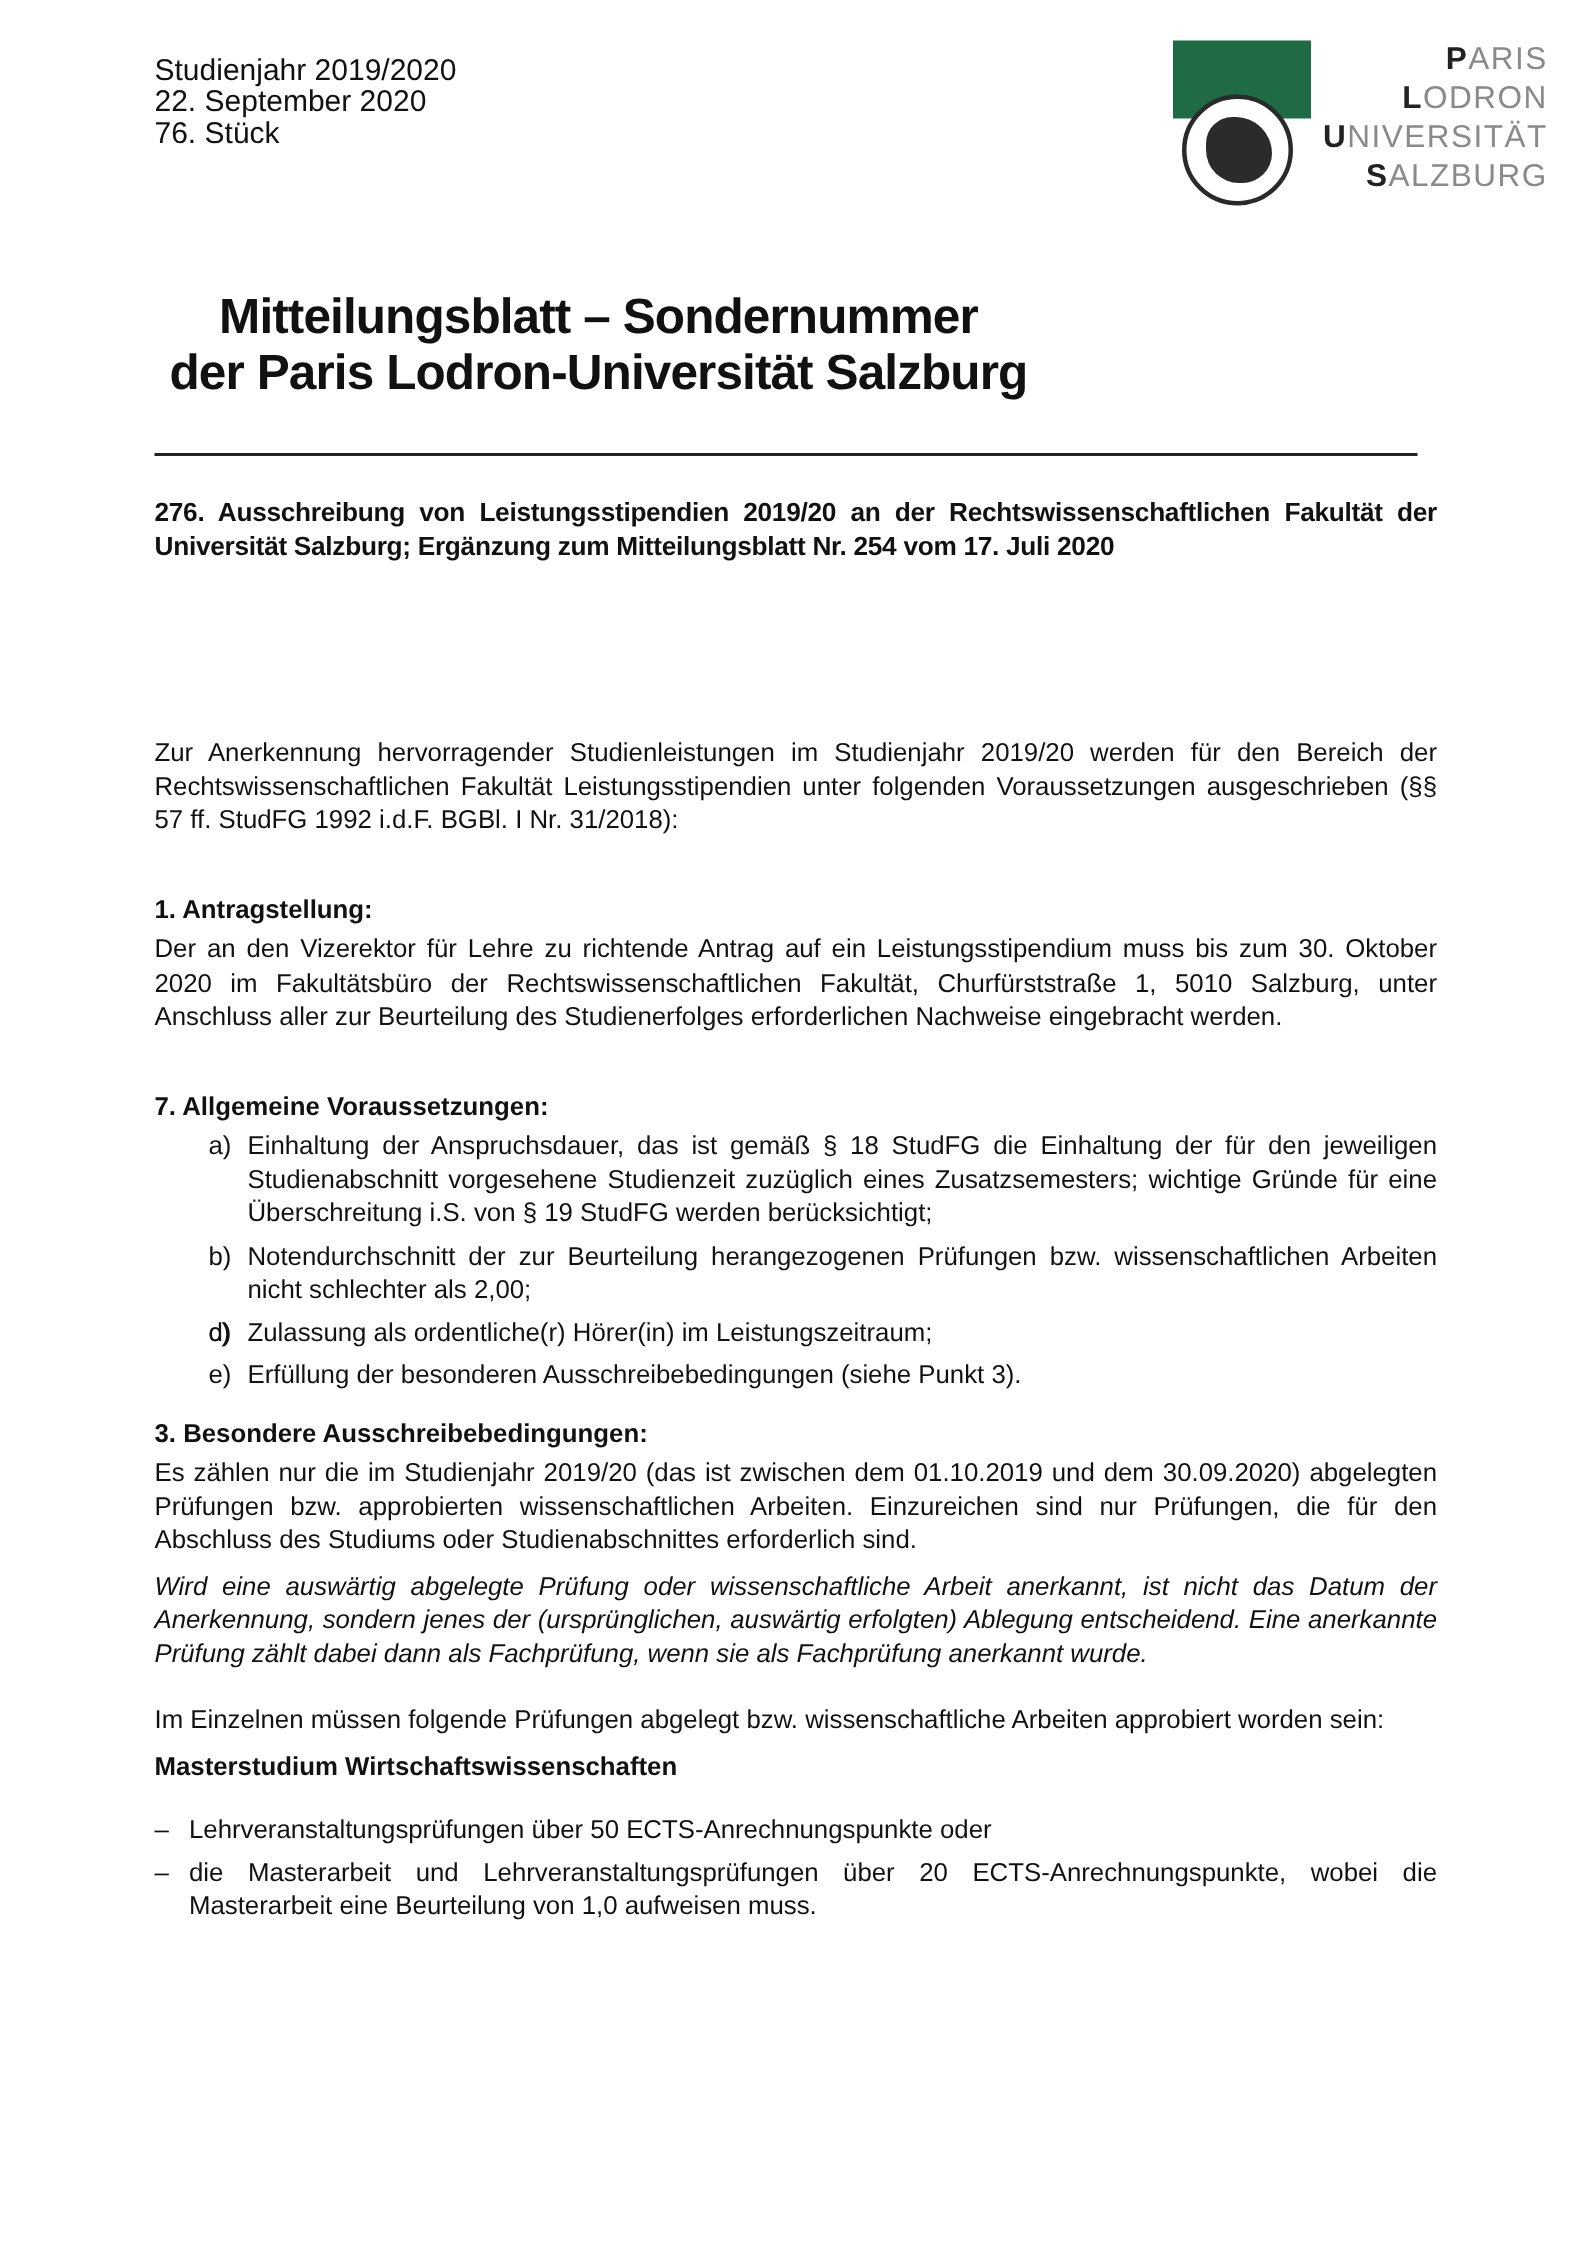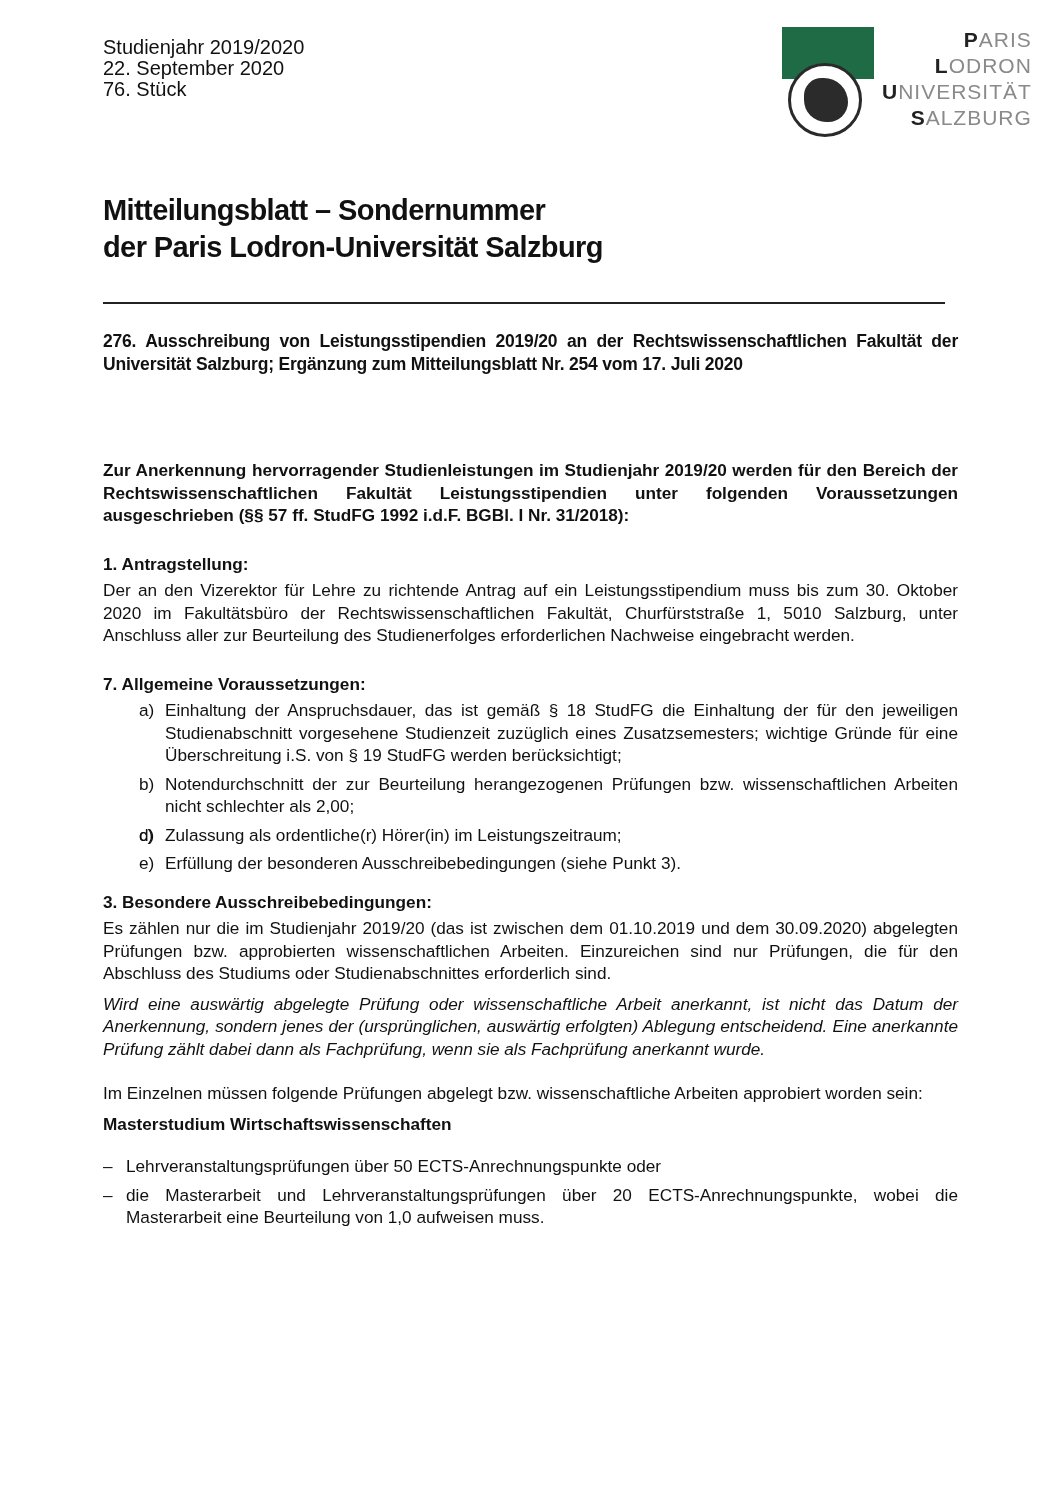--- a/index.html
+++ b/index.html
@@ -8,27 +8,27 @@
   .meta { position: absolute; left: 103px; top: 37px; font-size: 20px; line-height: 21px; }
   .meta div { white-space: nowrap; }
   .logo { position: absolute; left: 780px; top: 27px; width: 260px; height: 110px; }
   .logo-green { position: absolute; left: 2px; top: 0; width: 92px; height: 52px; background: #1e6b45; }
   .logo-circle { position: absolute; left: 8px; top: 36px; width: 74px; height: 74px; border-radius: 50%;
                  background: #fff; border: 3px solid #2a2a2a; box-sizing: border-box; }
   .logo-circle::after { content: ""; position: absolute; left: 13px; top: 12px; width: 44px; height: 44px;
                  border-radius: 40% 55% 45% 50%; background: #2b2b2b; }
   .logo-text { position: absolute; left: 102px; top: 0; font-size: 21px; line-height: 26px; color: #8a8a8a; letter-spacing: 1px; text-align: right; }
   .logo-text b { color: #222; font-weight: bold; }
-  .title { position: absolute; left: 103px; top: 192px; font-size: 29px; line-height: 37px; font-weight: bold; letter-spacing: -0.6px; }
+  .title { position: absolute; left: 113px; top: 192px; font-size: 33px; line-height: 37px; font-weight: bold; letter-spacing: -0.6px; text-align: center; }
   .rule { position: absolute; left: 103px; top: 302px; width: 842px; height: 2px; background: #222; }
   .content { position: absolute; left: 103px; top: 330px; width: 855px; font-size: 17.2px; line-height: 22.5px; }
   .h276 { font-weight: bold; text-align: justify; font-size: 17.5px; letter-spacing: -0.2px; }
   p { margin: 0; text-align: justify; }
-  .intro { margin-top: 84px; font-weight: bold; }
-  .sec-h { font-weight: bold; margin-top: 26px; margin-bottom: 4px; }
+  .intro { margin-top: 115px; }
+  .sec-h { font-weight: bold; margin-top: 37px; margin-bottom: 4px; }
   .list { margin: 0; padding: 0; list-style: none; }
   .list li { position: relative; padding-left: 62px; margin-bottom: 6px; text-align: justify; }
   .list li .lbl { position: absolute; left: 36px; top: 0; }
   .dash li { padding-left: 23px; }
   .dash li .lbl { left: 0; }
   .gap { margin-top: 8px; font-style: italic; }
   .gap2 { margin-top: 22px; }
 </style>
 </head>
 <body>

